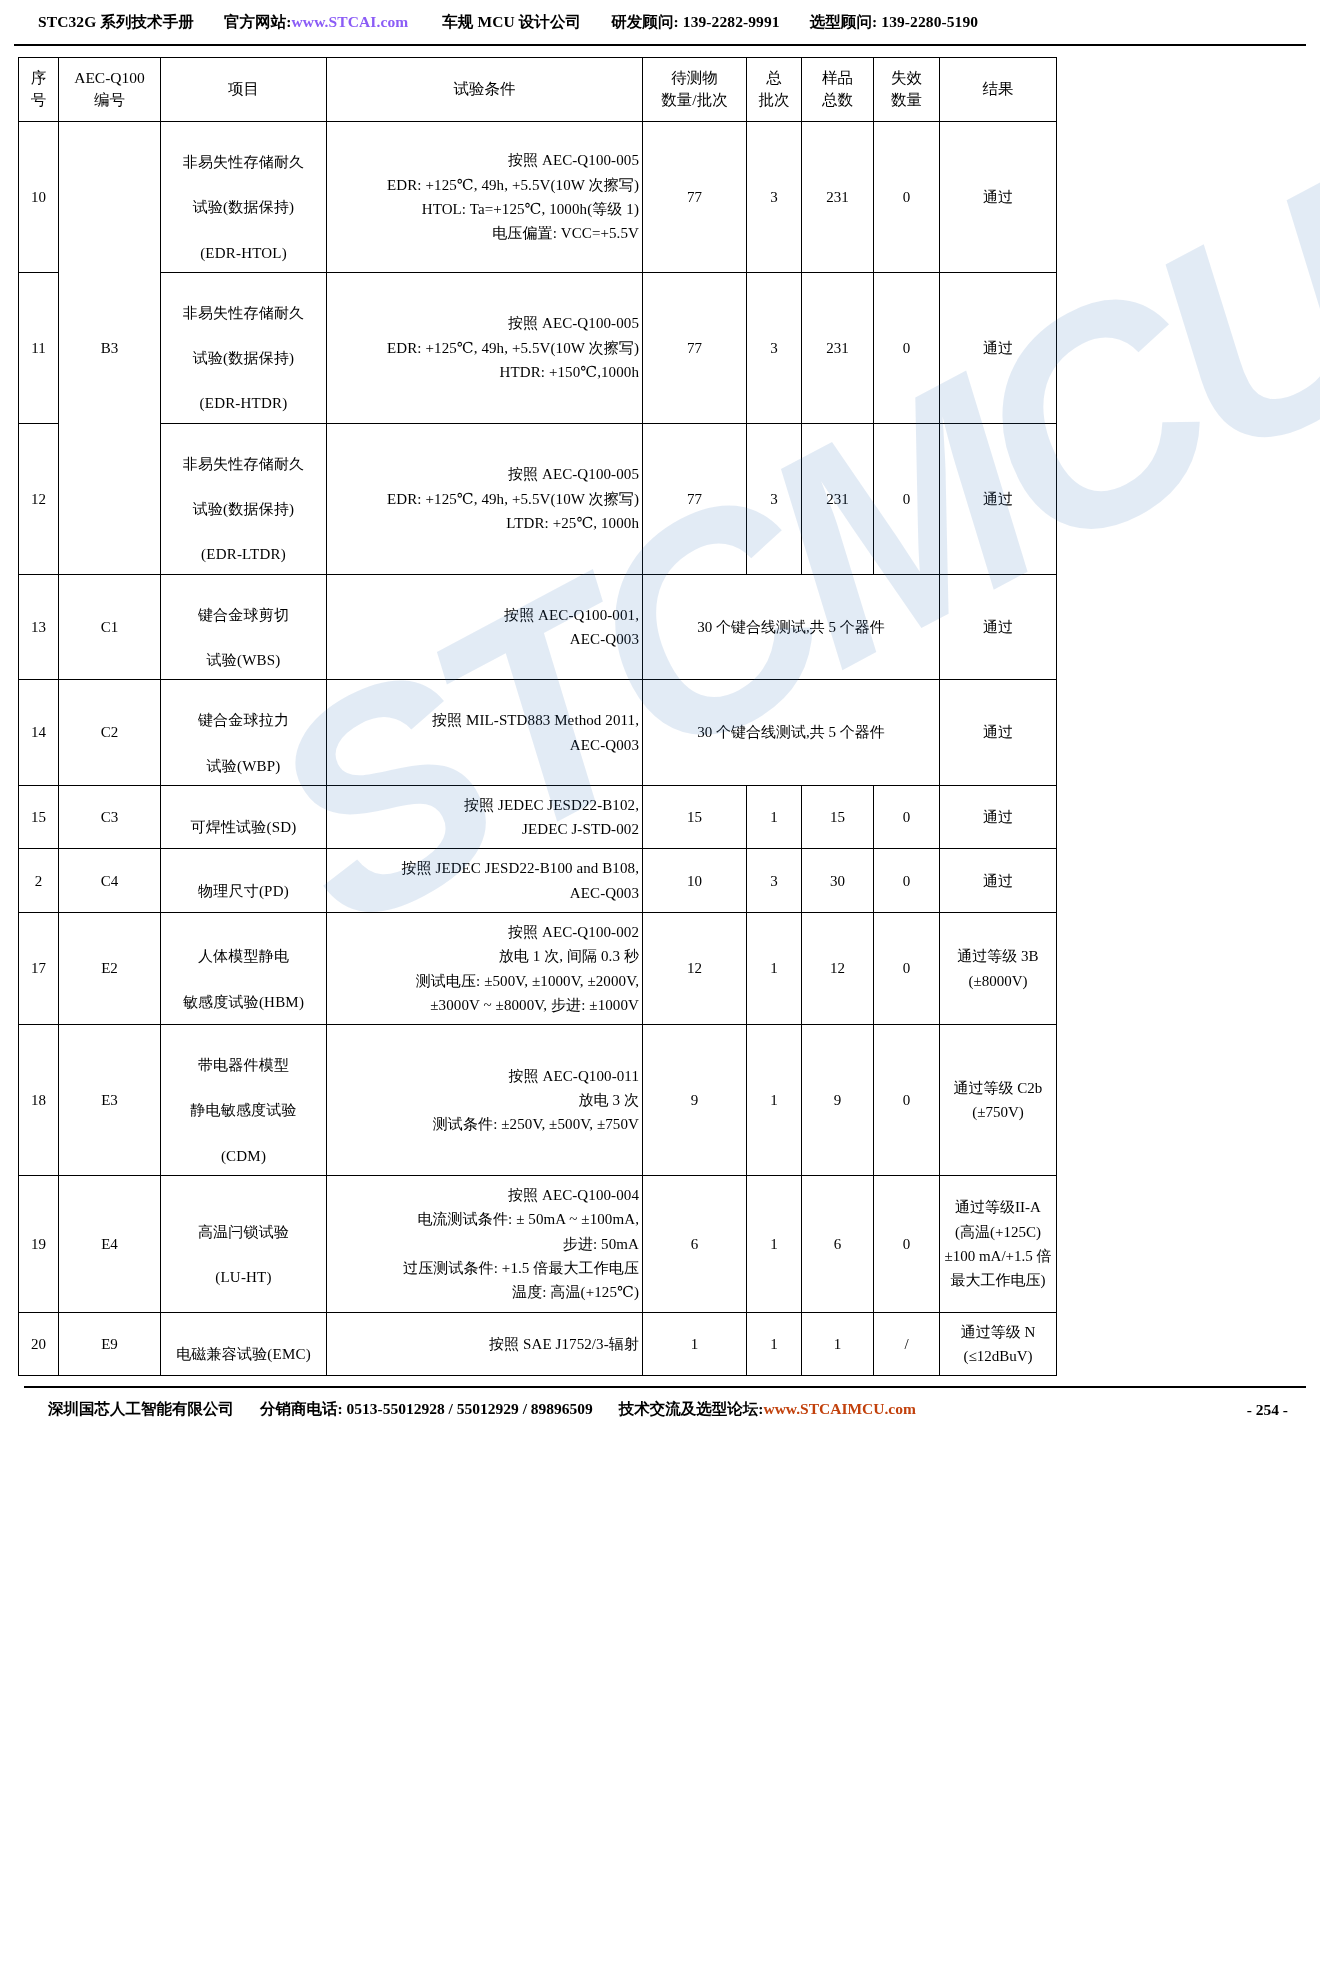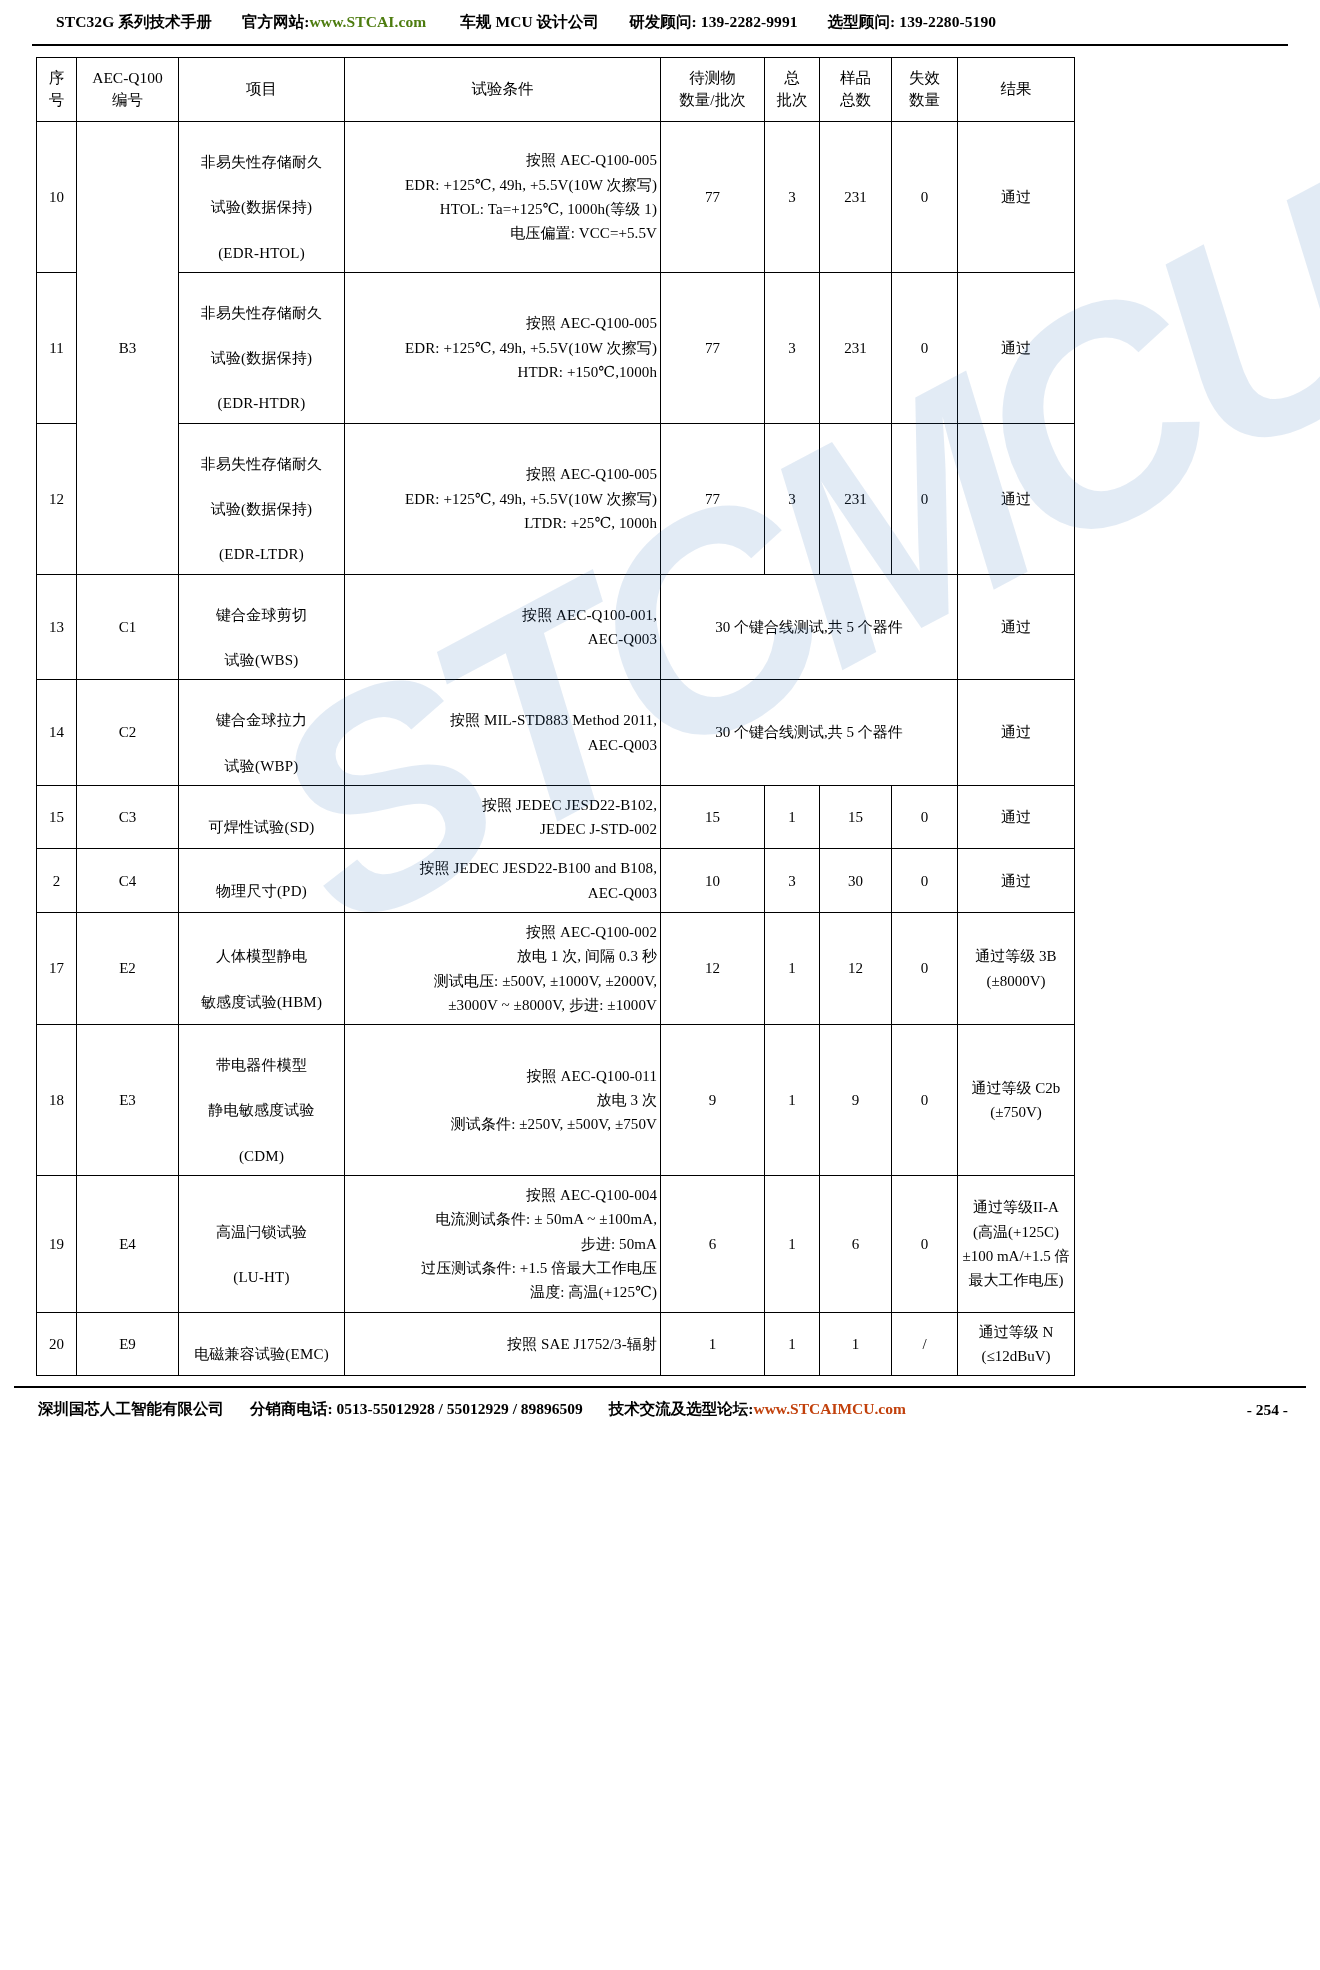--- a/index.html
+++ b/index.html
@@ -13,41 +13,41 @@
     font-family: "Liberation Serif", "DejaVu Serif", serif;
     color: #000000;
     position: relative;
     overflow: hidden;
   }
   .page {
     position: relative;
     width: 1320px;
     height: 1442px;
     box-sizing: border-box;
-    padding: 0 32px;
+    padding: 0 14px;
   }
 
   
   .page-header {
     position: relative;
     height: 46px;
     border-bottom: 2.5px solid #000;
     display: flex;
     align-items: center;
     padding-left: 24px;
     box-sizing: border-box;
     font-weight: bold;
     font-size: 15.5px;
     letter-spacing: 0.1px;
     white-space: nowrap;
   }
   .page-header .h-seg { margin-right: 30px; }
   .page-header .h-seg.h-site { margin-right: 34px; }
   .page-header .h-seg:last-child { margin-right: 0; }
-  .hdr-link { color: #4d7c0f; }
+  .hdr-link { color: #8b5cf6; }
 
   
   .tbl-wrap {
     margin-top: 11px;
     padding: 0 4px;
   }
   table.qtable {
     border-collapse: collapse;
     width: 1038px;
     margin-left: 0;
@@ -105,21 +105,21 @@
     opacity: 0.13;
     letter-spacing: -14px;
     transform: rotate(-28deg);
     transform-origin: left top;
     white-space: nowrap;
   }
 
   
   .page-footer {
     position: absolute;
-    left: 14px;
+    left: 24px;
     right: 14px;
     bottom: 22px;
     border-top: 2.5px solid #000;
     padding-top: 11px;
     padding-left: 24px;
     padding-right: 18px;
     display: flex;
     align-items: center;
     font-weight: bold;
     font-size: 15.5px;

